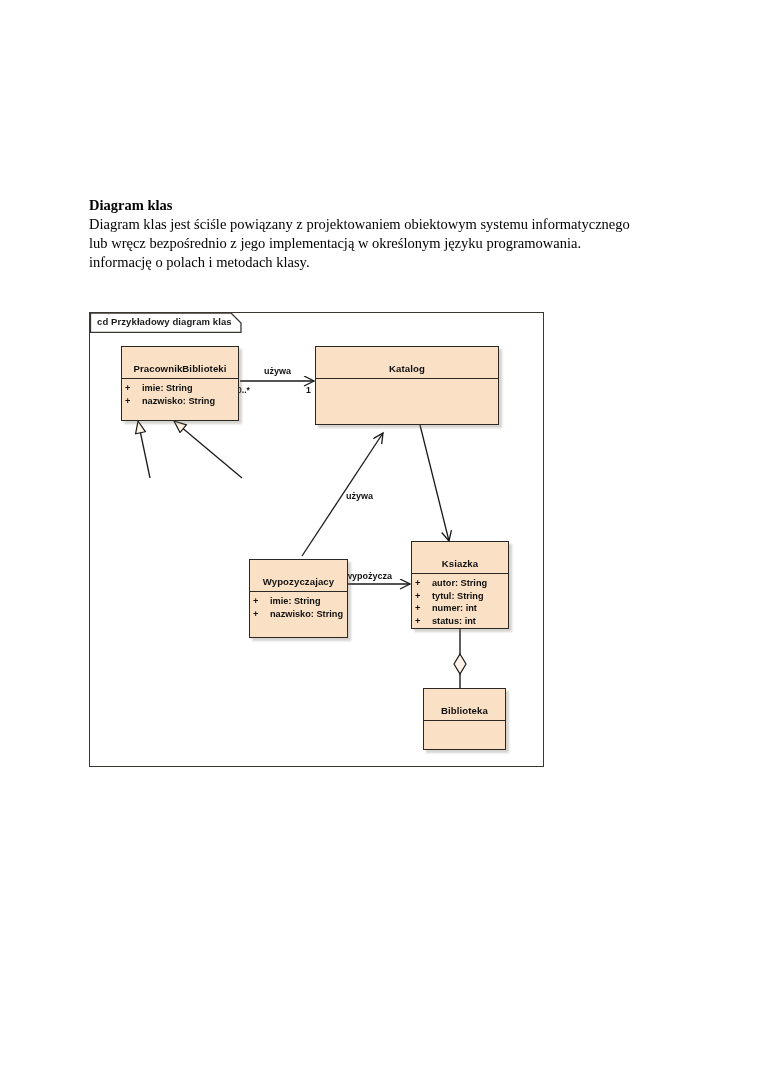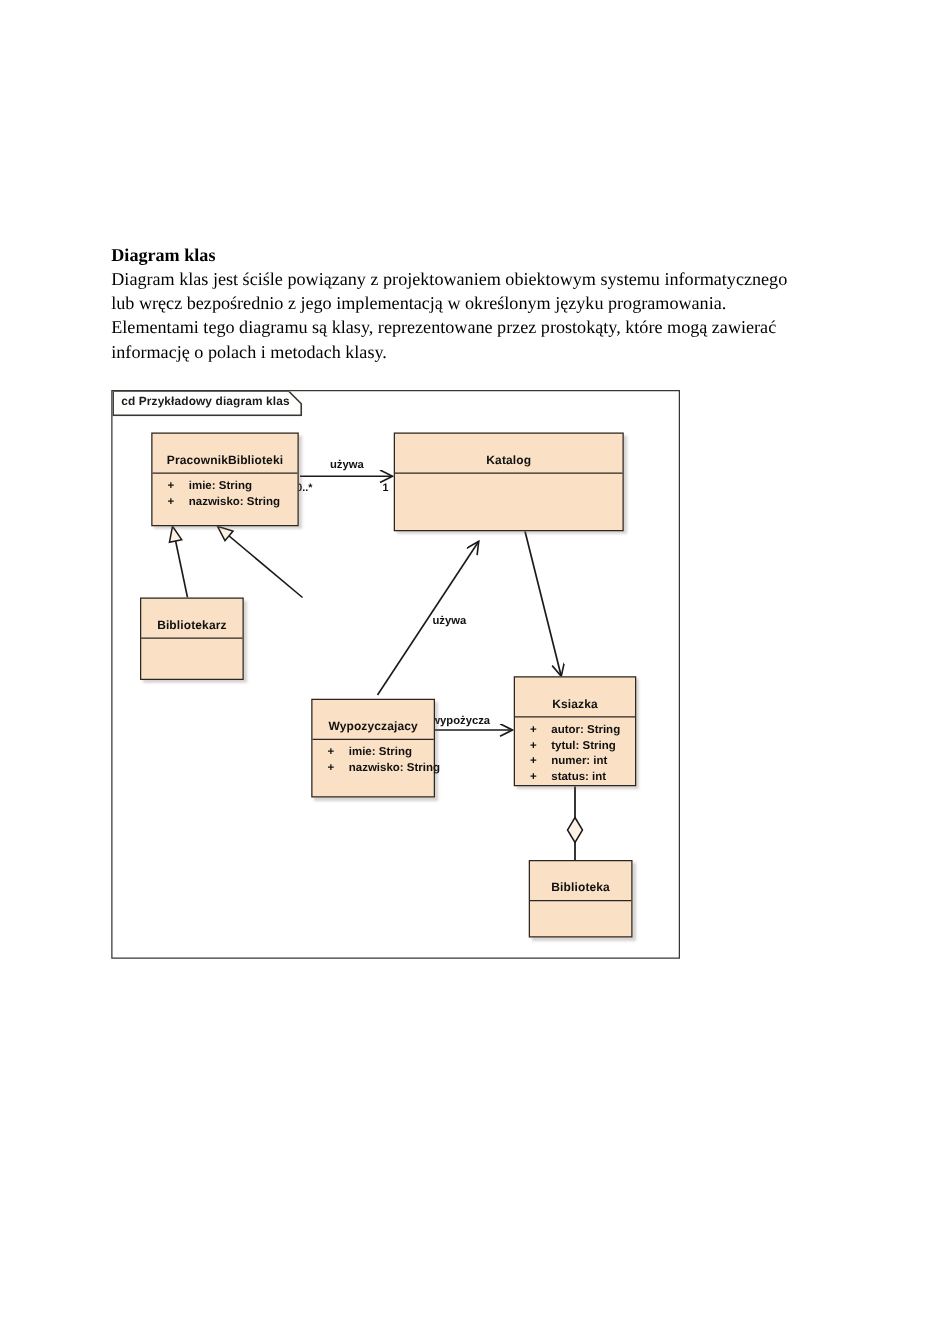--- a/index.html
+++ b/index.html
@@ -105,21 +105,21 @@
     overflow: hidden;
   }
   .uml-attrs {
     padding: 3px 0 3px 0;
   }
   .uml-attr {
     font-size: 9.2px;
     font-weight: bold;
     color: #111111;
     line-height: 12.5px;
-    padding-left: 12px;
+    padding-left: 3px;
     white-space: nowrap;
   }
   .uml-attr .vis {
     display: inline-block;
     width: 17px;
   }
 
   
   .edge-label {
     position: absolute;
@@ -138,21 +138,20 @@
     white-space: nowrap;
   }
 </style>
 </head>
 <body>
 
 <div id="doc-text">
   <div id="doc-heading">Diagram klas</div>
   <div class="doc-line">Diagram klas jest ściśle powiązany z projektowaniem obiektowym systemu informatycznego</div>
   <div class="doc-line">lub wręcz bezpośrednio z jego implementacją w określonym języku programowania.</div>
-  <div class="doc-line">Elementami tego diagramu są klasy, reprezentowane przez prostokąty, które mogą zawierać</div>
   <div class="doc-line">informację o polach i metodach klasy.</div>
 </div>
 
 <div id="diagram-frame">
 
   <div id="frame-tab">
     <svg width="152" height="20" viewBox="0 0 152 20">
       <path d="M0.5,0 L141,0 L151,10 L151,19.3 L0.5,19.3 Z" fill="#ffffff" stroke="#3a3632" stroke-width="1.3"></path>
     </svg>
     <span id="frame-tab-label">cd Przykładowy diagram klas</span>
@@ -216,24 +215,20 @@
         <span class="vis">+</span><span>nazwisko:  String</span>
       </div>
     </div>
   </div>
 
   <div class="uml-class" style="left:225px; top:33px; width:184px; height:79px;">
     <div class="uml-name">Katalog</div>
     <div class="uml-attrs"></div>
   </div>
 
-  <div class="uml-class" style="left:22px; top:165px; width:83px; height:66px;">
-    <div class="uml-name">Bibliotekarz</div>
-    <div class="uml-attrs"></div>
-  </div>
 
 
   <div class="uml-class" style="left:139px; top:246px; width:99px; height:79px;margin-left:20px;">
     <div class="uml-name">Wypozyczajacy</div>
     <div class="uml-attrs">
       <div class="uml-attr">
         <span class="vis">+</span><span>imie:  String</span>
       </div>
       <div class="uml-attr">
         <span class="vis">+</span><span>nazwisko:  String</span>

